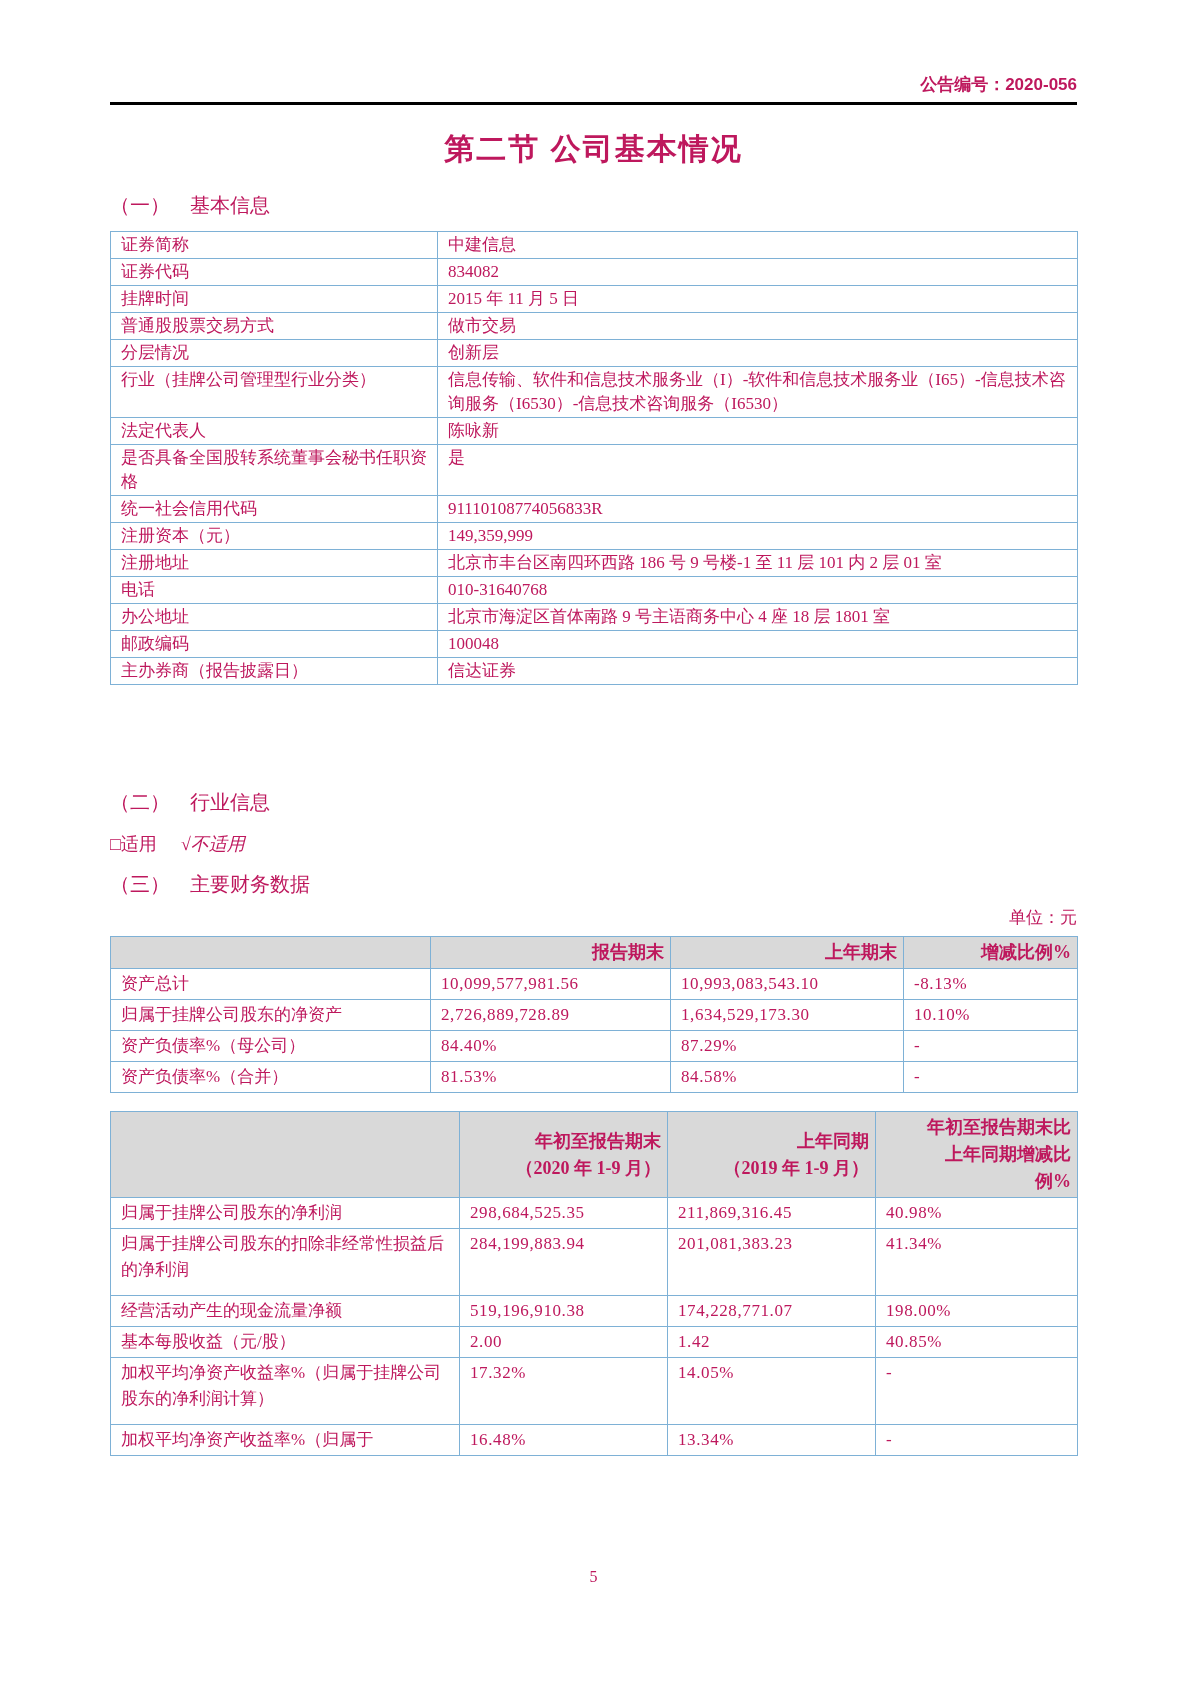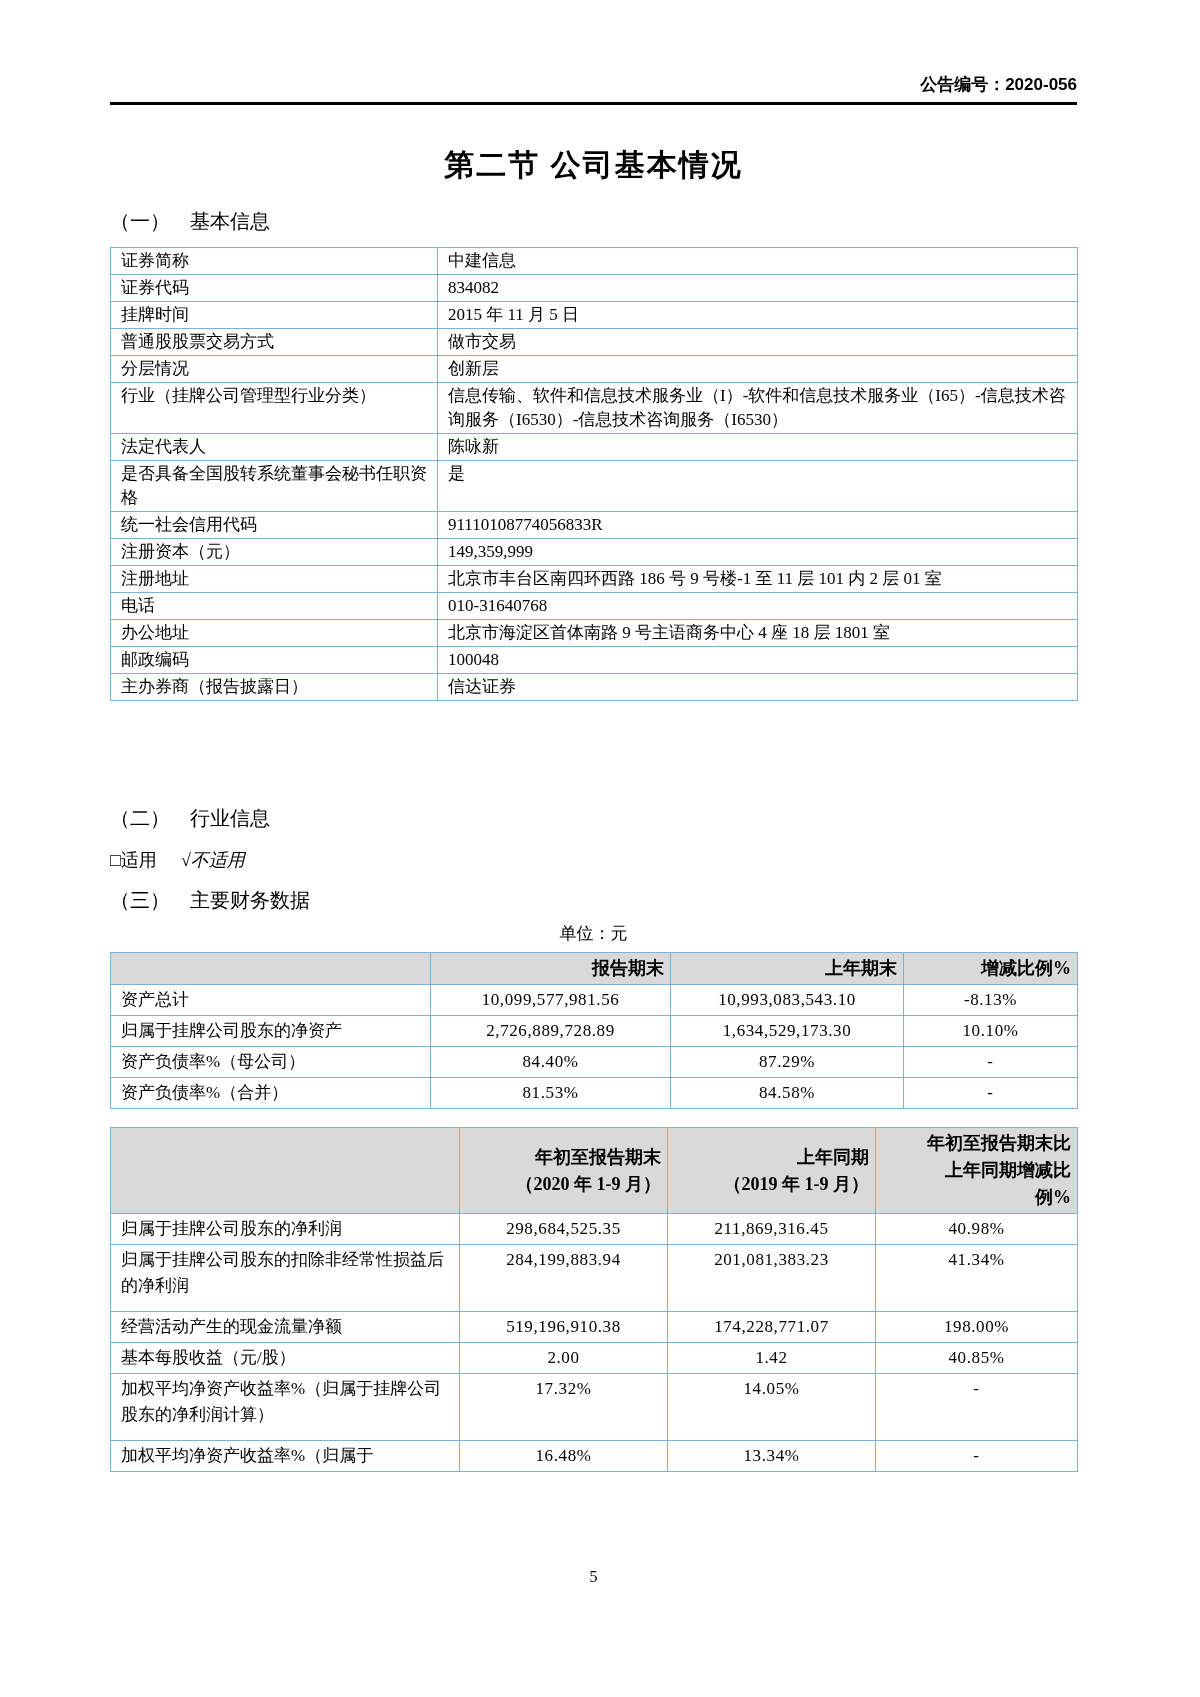--- a/index.html
+++ b/index.html
@@ -2,37 +2,37 @@
 <html><head>
 <meta charset="utf-8">
 <style>
   html,body { margin:0; padding:0; background:#ffffff; }
   .page {
     position:relative;
     width:1200px; height:1697px;
     background:#ffffff;
     overflow:hidden;
     font-family:"Liberation Serif","DejaVu Serif",serif;
-    color:#000000;
+    color:#be185d;
     box-sizing:border-box;
   }
   .content { padding:0 123px 0 110px; }
 
   .announce {
     padding-top:72px;
     text-align:right;
     font-family:"Liberation Sans","DejaVu Sans",sans-serif;
     font-weight:600;
     font-size:17px;
     line-height:26px;
   }
   .rule { height:3px; background:#000000; margin-top:4px; }
 
   .doc-title {
-    margin-top:38px;
+    margin-top:22px;
     text-align:center;
     font-family:"Liberation Sans","DejaVu Sans",sans-serif;
     font-weight:bold;
     font-size:30px;
     line-height:44px;
     letter-spacing:2px;
   }
 
   .sec {
     font-family:"Liberation Sans","DejaVu Sans",sans-serif;
@@ -47,36 +47,36 @@
 
   table { border-collapse:collapse; width:967px; table-layout:fixed; }
   td,th { border:1.5px solid #7EB1D6; vertical-align:top; box-sizing:border-box; }
 
   .info { margin-top:12px; }
   .info td { font-size:17px; line-height:24px; padding:1px 10px; }
 
   .applic { margin-top:16px; font-size:18px; line-height:24px; }
   .applic .gap { margin-left:24px;font-style:italic; }
 
-  .unit { margin-top:8px; text-align:center; font-size:17px; line-height:24px; }
+  .unit { margin-top:8px; text-align:right; font-size:17px; line-height:24px; }
 
   .fin { margin-top:6px; }
   .fin2 { margin-top:18px; }
   .fin th {
     background:#D9D9D9;
     font-size:18px;
     font-weight:bold;
     text-align:right;
     vertical-align:middle;
     white-space:pre-line;
     line-height:27px;
     padding:2px 6px;
   }
   .fin td { font-size:17px; line-height:26px; padding:2px 10px; }
-  .fin td.num { text-align:center; letter-spacing:0.6px; }
+  .fin td.num { text-align:left; letter-spacing:0.6px; }
   .fin tr.tall td { padding-bottom:12px; }
 
   .pagenum {
     position:absolute;
     top:1568px; left:110px; width:967px;
     text-align:center;
     font-size:16px;
   }
 </style>
 </head>

